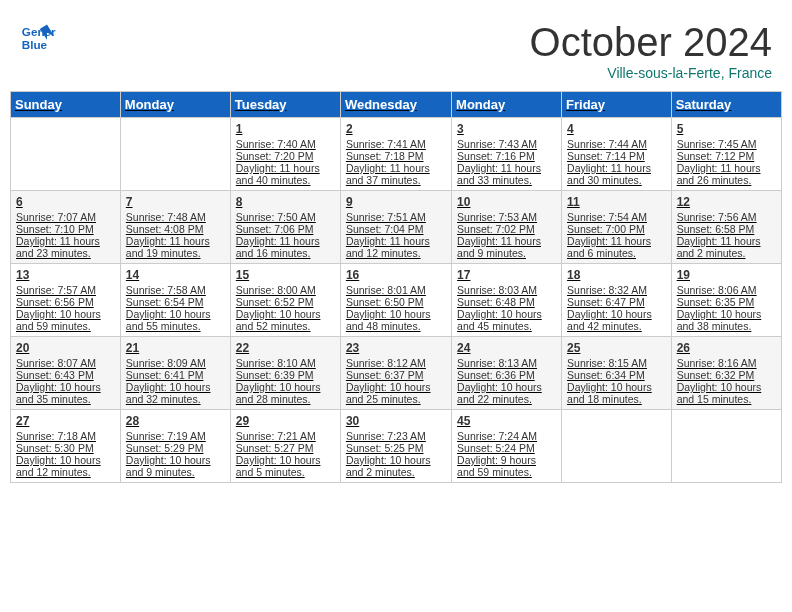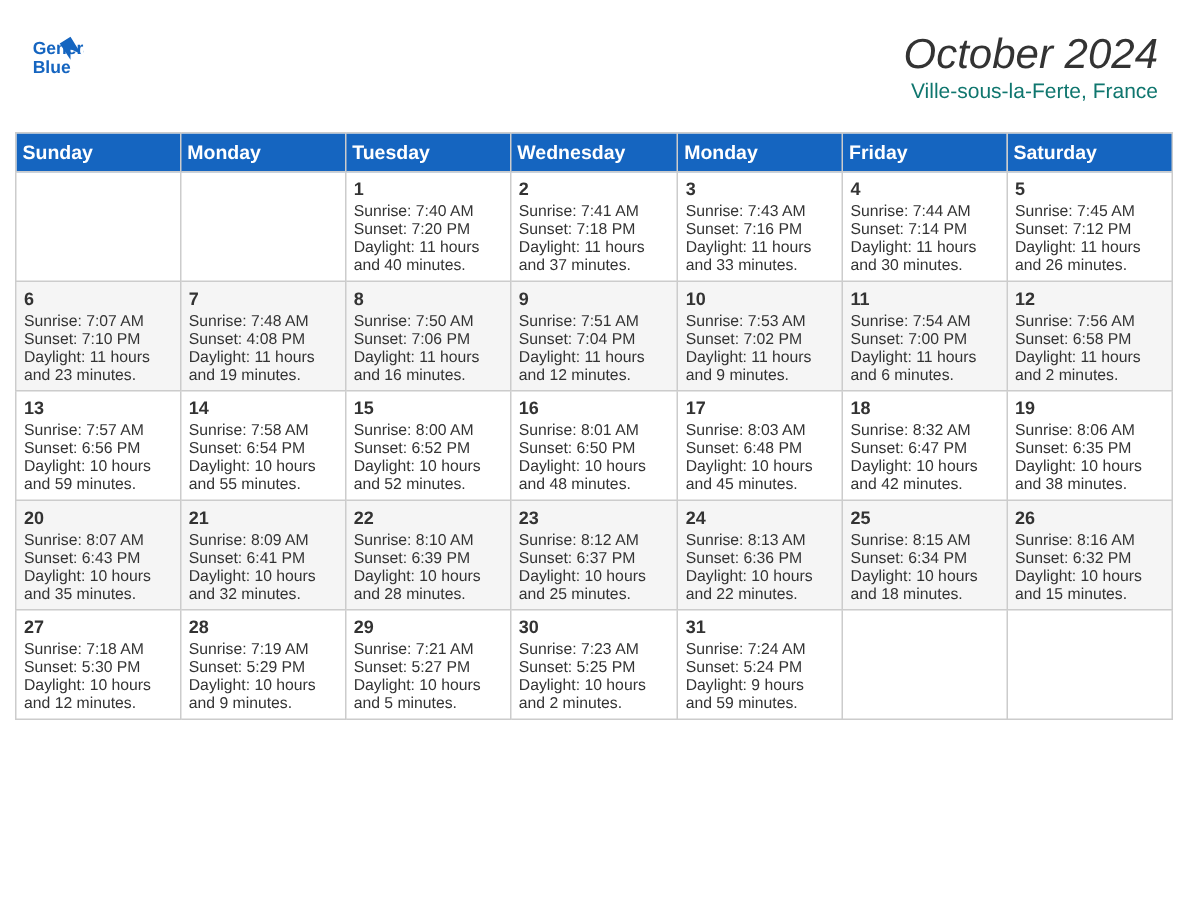--- a/index.html
+++ b/index.html
@@ -22,33 +22,33 @@
     }
     .logo-icon {
       width: 36px;
       height: 36px;
       margin-right: 2px;
     }
     .title-block {
       text-align: right;
     }
     .month-title {
-      font-size: 28px;
+      font-size: 40px;
       font-weight: normal;
       color: #333;
-      font-style: italic;
     }
     .location {
       font-size: 14px;
       color: #0f766e;
     }
     .calendar {
       width: 100%;
       border-collapse: collapse;
-      margin: 15px 0;
+      margin: 5px 0;
+      text-decoration: underline;
     }
     .calendar th {
       background-color: #1565C0;
       color: white;
       padding: 5px 4px;
       font-size: 13px;
       font-weight: bold;
       text-align: left;
       border: 1px solid #ccc;
     }
@@ -293,21 +293,21 @@
           <div>Sunset: 5:27 PM</div>
           <div>Daylight: 10 hours and 5 minutes.</div>
         </td>
         <td>
           <span class="day-num">30</span>
           <div>Sunrise: 7:23 AM</div>
           <div>Sunset: 5:25 PM</div>
           <div>Daylight: 10 hours and 2 minutes.</div>
         </td>
         <td>
-          <span class="day-num">31</span>
+          <span class="day-num">45</span>
           <div>Sunrise: 7:24 AM</div>
           <div>Sunset: 5:24 PM</div>
           <div>Daylight: 9 hours and 59 minutes.</div>
         </td>
         <td class="empty-cell"></td>
         <td class="empty-cell"></td>
       </tr>
     </tbody>
 </table>
 

